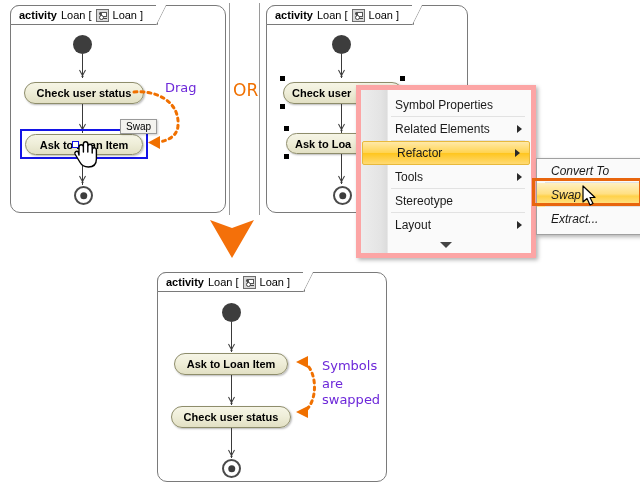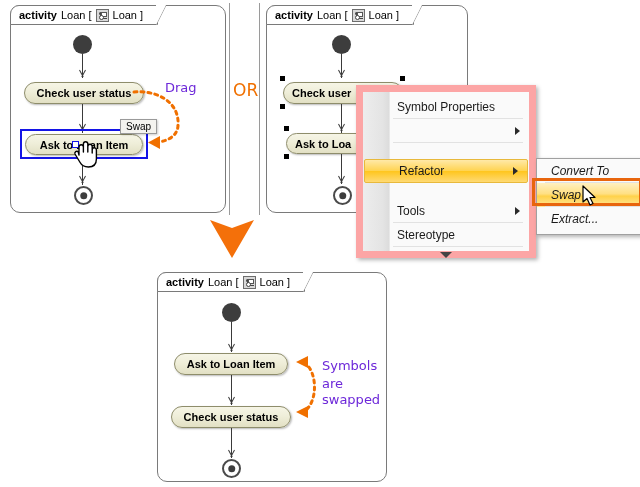--- a/index.html
+++ b/index.html
@@ -87,36 +87,36 @@
   
   .anno{
     position:absolute;color:#6d28d9;font-size:13px;
     font-family:"DejaVu Sans", sans-serif;white-space:nowrap;line-height:15px;
   }
   .anno.or{font-size:17px;color:#f07000;}
   .big-arrow{position:absolute;}
 
   
   .menu{
-    position:absolute;background:#fafafa;border:7px solid #fca5a5;
+    position:absolute;background:#fafafa;border:5px solid #fca5a5;
     box-shadow:2px 2px 4px rgba(0,0,0,.3);box-sizing:border-box;
   }
   .menu-gutter{position:absolute;left:0;top:0;bottom:0;width:26px;
     background:linear-gradient(to right,#ededed 0%,#e4e4e4 75%,#dcdcdc 100%);
     border-right:1px solid #e8e8e8;}
   .menu-list{position:relative;padding:3px 0;}
   .mi{
     position:relative;height:24px;display:flex;align-items:center;
     padding-left:34px;padding-right:22px;font-size:12px;color:#1a1a1a;
     box-sizing:border-box;
   }
   .mi .sep{position:absolute;left:30px;right:6px;bottom:0;height:1px;background:#e2e2e2;}
   .mi.hi{
     background:linear-gradient(to bottom,#ffe9a8 0%,#ffd453 48%,#ffc61f 52%,#ffda74 100%);
-    border:1px solid #e8b93c;border-radius:2px;margin:16px 1px;
+    border:1px solid #e8b93c;border-radius:2px;margin:0 1px;
   }
   .mi .caret{
     position:absolute;right:9px;top:50%;margin-top:-4px;
     width:0;height:0;border-left:5px solid #2a2a2a;
     border-top:4px solid transparent;border-bottom:4px solid transparent;
   }
   .menu-more{
     height:16px;display:flex;align-items:center;justify-content:center;
   }
   .menu-more span{
@@ -253,40 +253,45 @@
     <div class="menu-gutter"></div>
     <div class="menu-list">
 
       <div class="mi">
         <span>Symbol Properties</span>
         <span class="sep"></span>
       </div>
 
 
       <div class="mi">
+        <span>Related Elements</span>
         <span class="caret"></span>
         <span class="sep"></span>
       </div>
 
       <div class="mi hi">
         <span>Refactor</span>
         <span class="caret"></span>
       </div>
 
       <div class="mi">
         <span>Tools</span>
         <span class="caret"></span>
         <span class="sep"></span>
       </div>
 
       <div class="mi">
         <span>Stereotype</span>
         <span class="sep"></span>
       </div>
 
+      <div class="mi">
+        <span>Layout</span>
+        <span class="caret"></span>
+      </div>
 
       <div class="menu-more">
         <span></span>
       </div>
     </div>
   </div>
 
   <div class="submenu" style="left:536px;top:158px;width:118px;height:77px;font-style:italic;">
     <div class="smi">
       <span>Convert To</span>

